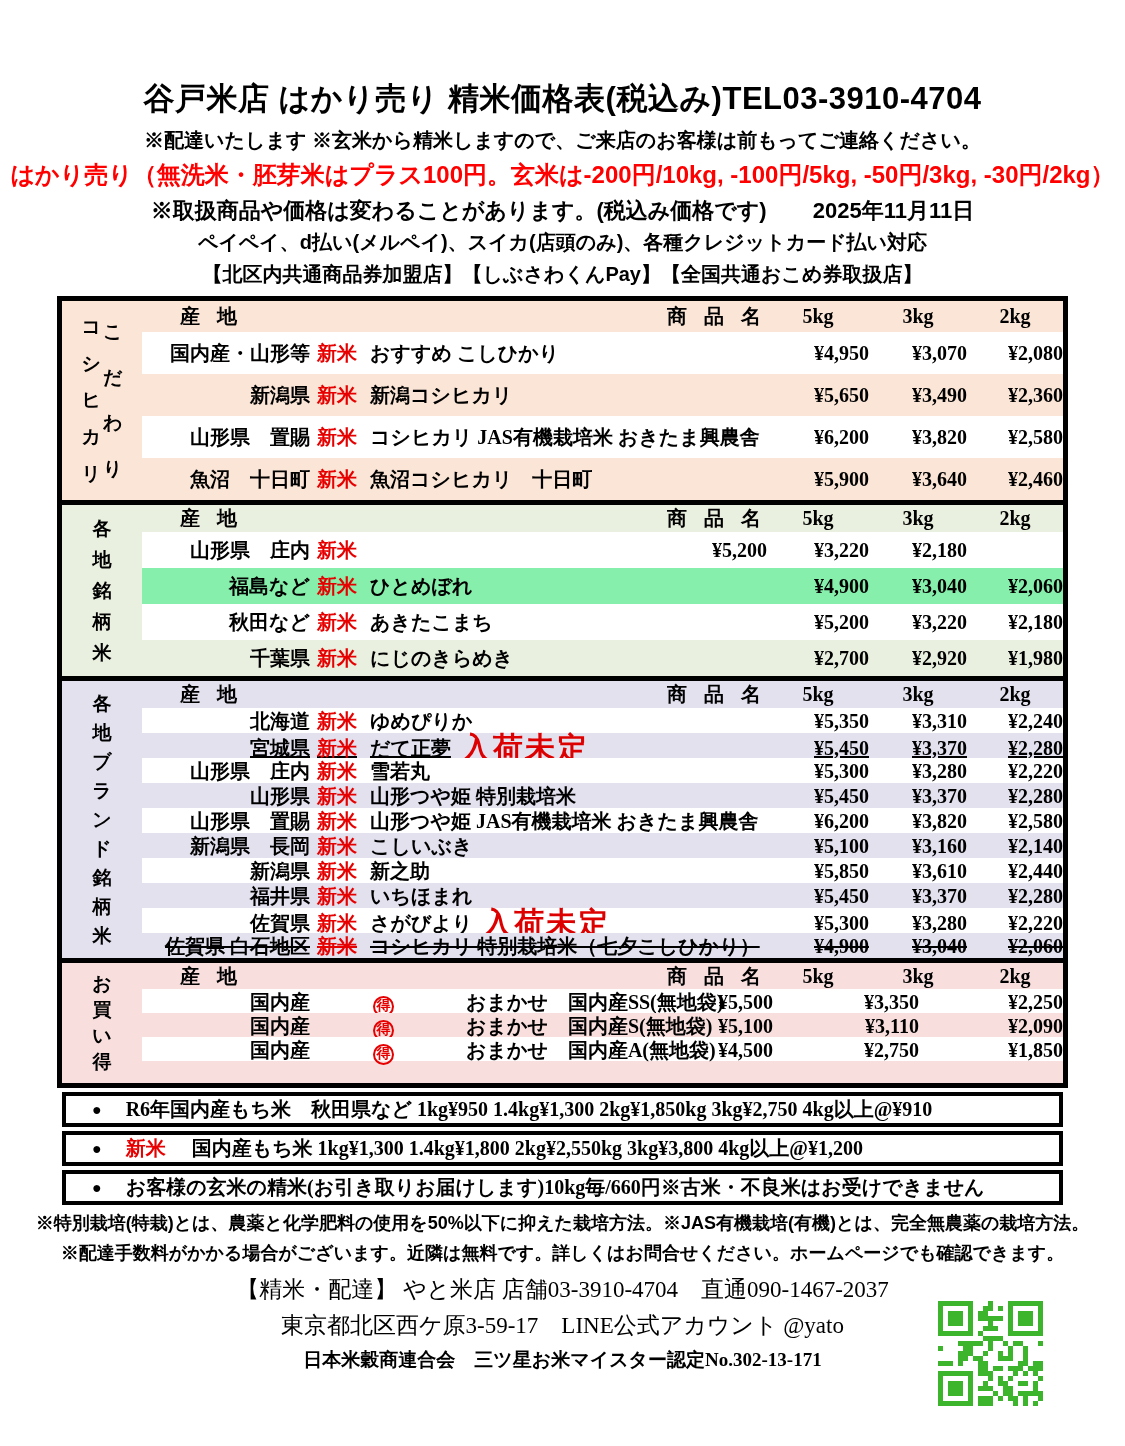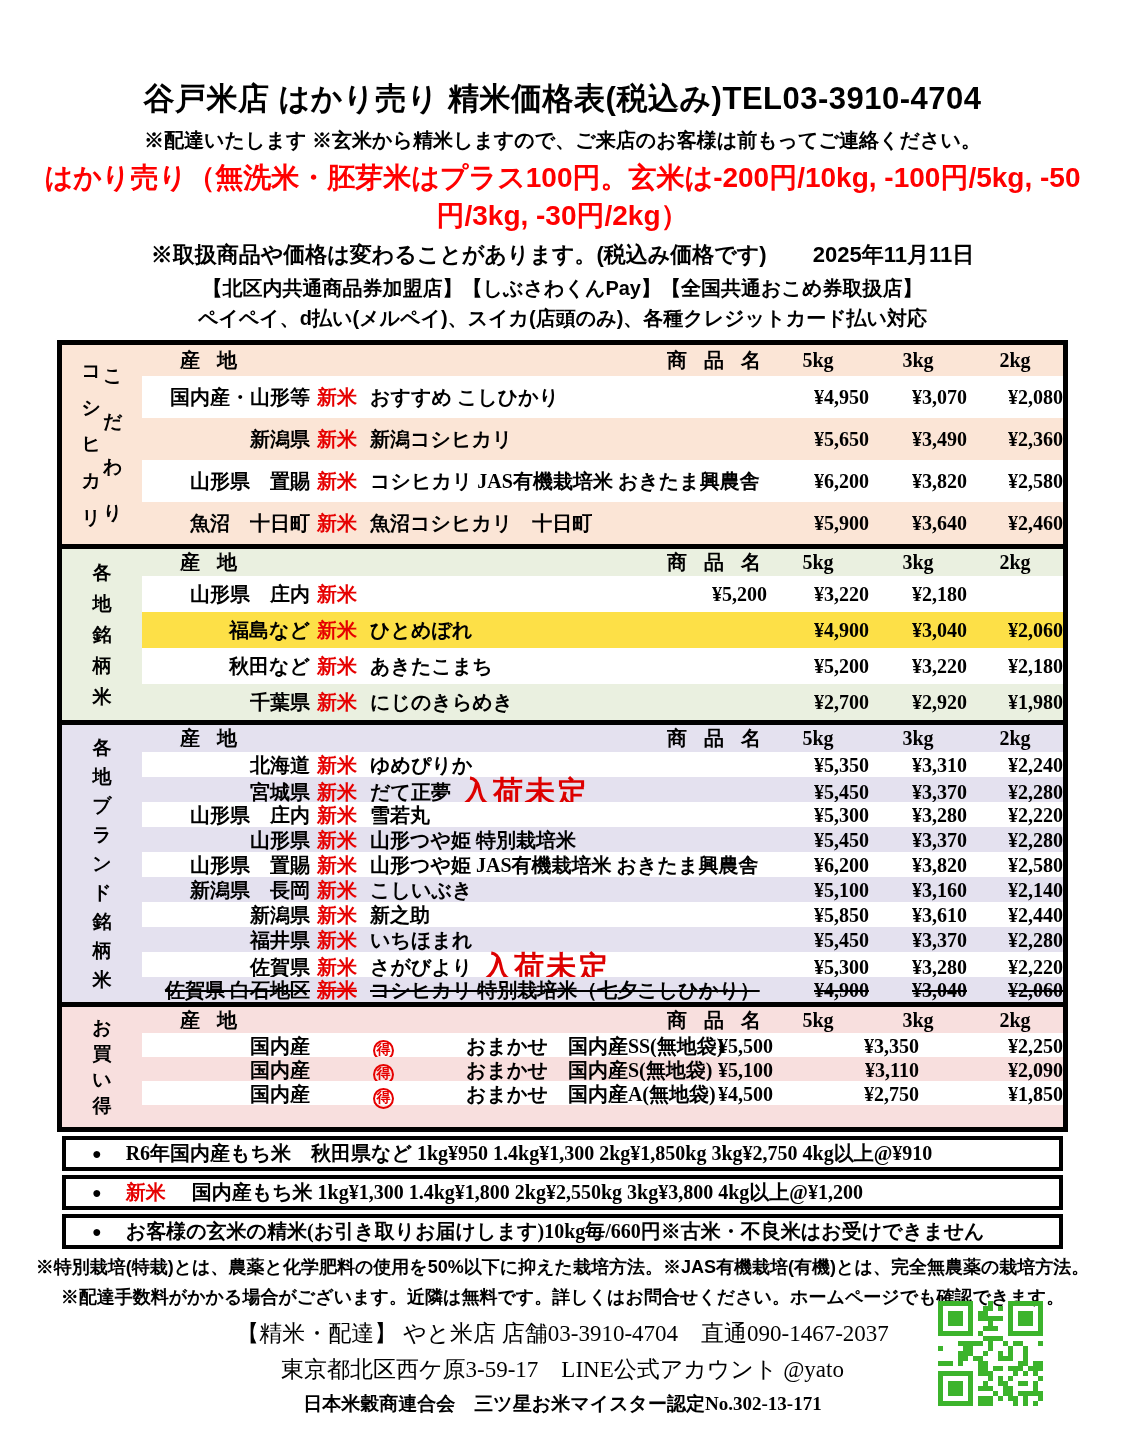--- a/index.html
+++ b/index.html
@@ -1,21 +1,21 @@
 <!DOCTYPE html>
 <html><head>
 <meta charset="utf-8">
 <style>
   html,body{margin:0;padding:0;background:#fff;}
   .page{position:relative;width:1125px;height:1446px;background:#fff;color:#000;
         font-family:"Liberation Sans",sans-serif;overflow:hidden;}
   .center{text-align:center;}
   .hdr-title{padding-top:78px;font-size:31px;font-weight:bold;letter-spacing:.5px;}
   .hdr-sub{margin-top:7px;font-size:20px;font-weight:bold;}
-  .hdr-red{margin-top:5px;font-size:28px;font-weight:bold;color:#ff0000;}
+  .hdr-red{margin-top:5px;font-size:24px;font-weight:bold;color:#ff0000;}
   .hdr-note{margin-top:5px;font-size:22px;font-weight:bold;}
   .hdr-note .date{margin-left:46px;font-weight:normal;}
   .hdr-member{margin-top:5px;font-size:20px;font-weight:bold;}
   .hdr-pay{margin-top:3px;font-size:20px;font-weight:bold;}
 
   .price-table{width:1001px;margin:8px auto 0;border:5px solid #000;}
   .section{display:flex;border-bottom:5px solid #000;}
   .section:last-child{border-bottom:none;}
   .label-col{width:80px;flex:none;display:flex;flex-direction:row-reverse;
              justify-content:center;gap:0px;}
@@ -63,22 +63,22 @@
 <body>
 
 <div class="page">
 
   <div class="center hdr-title">谷戸米店 はかり売り 精米価格表(税込み)TEL03-3910-4704</div>
   <div class="center hdr-sub">※配達いたします ※玄米から精米しますので、ご来店のお客様は前もってご連絡ください。</div>
   <div class="center hdr-red">はかり売り（無洗米・胚芽米はプラス100円。玄米は-200円/10kg, -100円/5kg, -50円/3kg, -30円/2kg）</div>
   <div class="center hdr-note">
     <span>※取扱商品や価格は変わることがあります。(税込み価格です)</span><span class="date" style="font-weight:bold">2025年11月11日</span>
   </div>
+  <div class="center hdr-pay">ペイペイ、d払い(メルペイ)、スイカ(店頭のみ)、各種クレジットカード払い対応</div>
   <div class="center hdr-member">【北区内共通商品券加盟店】【しぶさわくんPay】【全国共通おこめ券取扱店】</div>
-  <div class="center hdr-pay">ペイペイ、d払い(メルペイ)、スイカ(店頭のみ)、各種クレジットカード払い対応</div>
 
   <div class="price-table">
       <div class="section s0" style="background: rgb(251, 229, 214);">
         <div class="label-col" style="background: rgb(251, 229, 214);">
           <div class="char-col">
             <div>こ</div>
             <div>だ</div>
             <div>わ</div>
             <div>り</div>
           </div>
@@ -158,21 +158,21 @@
             <div class="h-w">3kg</div>
             <div class="h-w">2kg</div>
           </div>
           <div class="trow" style="background: rgb(255, 255, 255);">
             <div class="origin-cell">山形県　庄内</div>
             <div class="tag-cell tag-new">新米</div>
             <div class="price-cell">¥5,200</div>
             <div class="price-cell">¥3,220</div>
             <div class="price-cell">¥2,180</div>
           </div>
-          <div class="trow" style="background: #fde047;">
+          <div class="trow" style="background: #86efac;">
             <div class="origin-cell">福島など</div>
             <div class="tag-cell tag-new">新米</div>
             <div class="name-cell">
               <span>ひとめぼれ</span>
             </div>
             <div class="price-cell">¥4,900</div>
             <div class="price-cell">¥3,040</div>
             <div class="price-cell">¥2,060</div>
           </div>
           <div class="trow" style="background: rgb(255, 255, 255);">
@@ -222,21 +222,21 @@
           <div class="trow" style="background: rgb(255, 255, 255);">
             <div class="origin-cell">北海道</div>
             <div class="tag-cell tag-new">新米</div>
             <div class="name-cell">
               <span>ゆめぴりか</span>
             </div>
             <div class="price-cell">¥5,350</div>
             <div class="price-cell">¥3,310</div>
             <div class="price-cell">¥2,240</div>
           </div>
-          <div class="trow" style="background: rgb(228, 225, 239);">
+          <div class="trow" style="background: rgb(228, 225, 239); text-decoration: underline;">
             <div class="origin-cell">宮城県</div>
             <div class="tag-cell tag-new">新米</div>
             <div class="name-cell">
               <span>だて正夢</span>
               <span class="stamp">入荷未定</span>
             </div>
             <div class="price-cell">¥5,450</div>
             <div class="price-cell">¥3,370</div>
             <div class="price-cell">¥2,280</div>
           </div>

